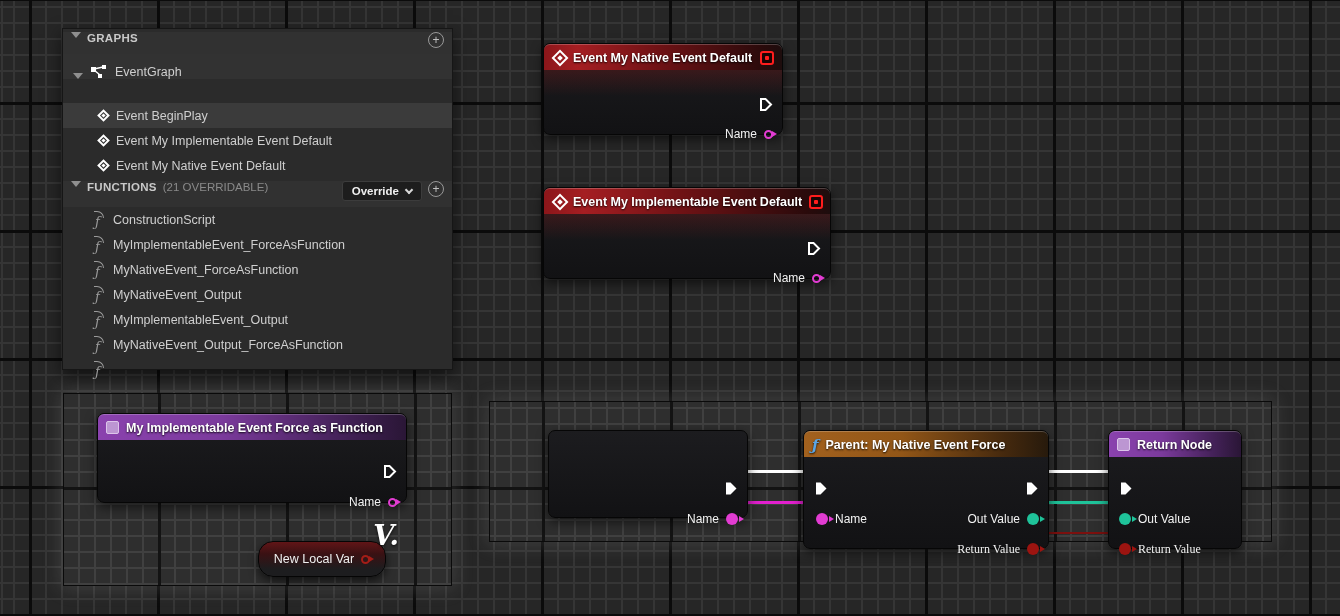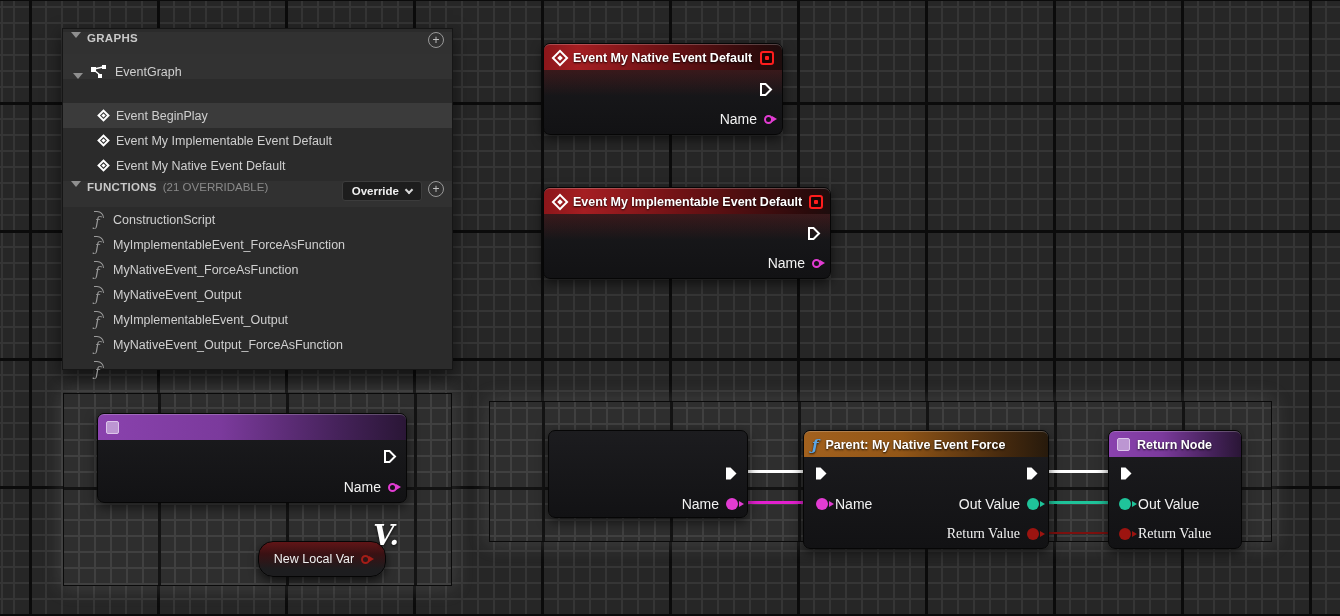--- a/index.html
+++ b/index.html
@@ -73,21 +73,21 @@
     position:relative; flex:0 0 auto; margin-left:2px; }
   .hdr-diamond::after { content:''; position:absolute; inset:2px; background:#fff; }
   .hdr-square { width:13px; height:13px; border-radius:2px; background:#bc96d2;
     border:1px solid #dcc5ea; flex:0 0 auto; }
   .hdr-fn { font-family:"DejaVu Serif", serif; font-style:italic; font-weight:bold;
     color:#5ba6e6; font-size:15px; line-height:14px; flex:0 0 auto; }
   .stop-btn { width:14px; height:14px; border:2px solid #ff1d1d; border-radius:3px;
     background:#1b0404; position:relative; flex:0 0 auto; margin-left:auto; }
   .stop-btn::after { content:''; position:absolute; inset:3px; background:#ff1d1d; border-radius:1px; }
   .pin { position:absolute; height:16px; display:flex; align-items:center; gap:7px;
-    font-size:14px; color:#f2f2f2; }
+    font-size:12px; color:#f2f2f2;margin-top:15px; }
   .pin.right { right:9px; }
   .pin.left { left:10px; }
   .execpin { display:block; }
   .dpin { position:relative; flex:0 0 auto; }
   .dpin.ring { width:9px; height:9px; border-radius:50%; border:2.5px solid currentColor; }
   .dpin.fill { width:12px; height:12px; border-radius:50%; background:currentColor; }
   .dpin::after { content:''; position:absolute; left:100%; top:50%; transform:translateY(-50%);
     margin-left:1px; border-left:5px solid currentColor; border-top:3.5px solid transparent;
     border-bottom:3.5px solid transparent; }
   .c-name { color:#e23cd2; }
@@ -234,20 +234,21 @@
     </div>
     <div class="pin right c-name" style="top:67px;">
       <span style="color:#f2f2f2">Name</span>
       <span class="dpin ring"></span>
     </div>
   </div>
 
   <div class="node" style="left:97px; top:413px; width:310px; height:90px;">
     <div class="nhead purple">
       <span class="hdr-square"></span>
+      <span>My Implementable Event Force as Function</span>
     </div>
     <div class="pin right" style="top:34px;">
       <svg class="execpin" width="14" height="15" viewBox="0 0 14 15">
         <path d="M2 2 h4.5 l5.5 5.5 L6.5 13 H2 Z" fill="none" stroke="#ffffff" stroke-width="2"></path>
       </svg>
     </div>
     <div class="pin right c-name" style="top:65px;">
       <span style="color:#f2f2f2">Name</span>
       <span class="dpin ring"></span>
     </div>

